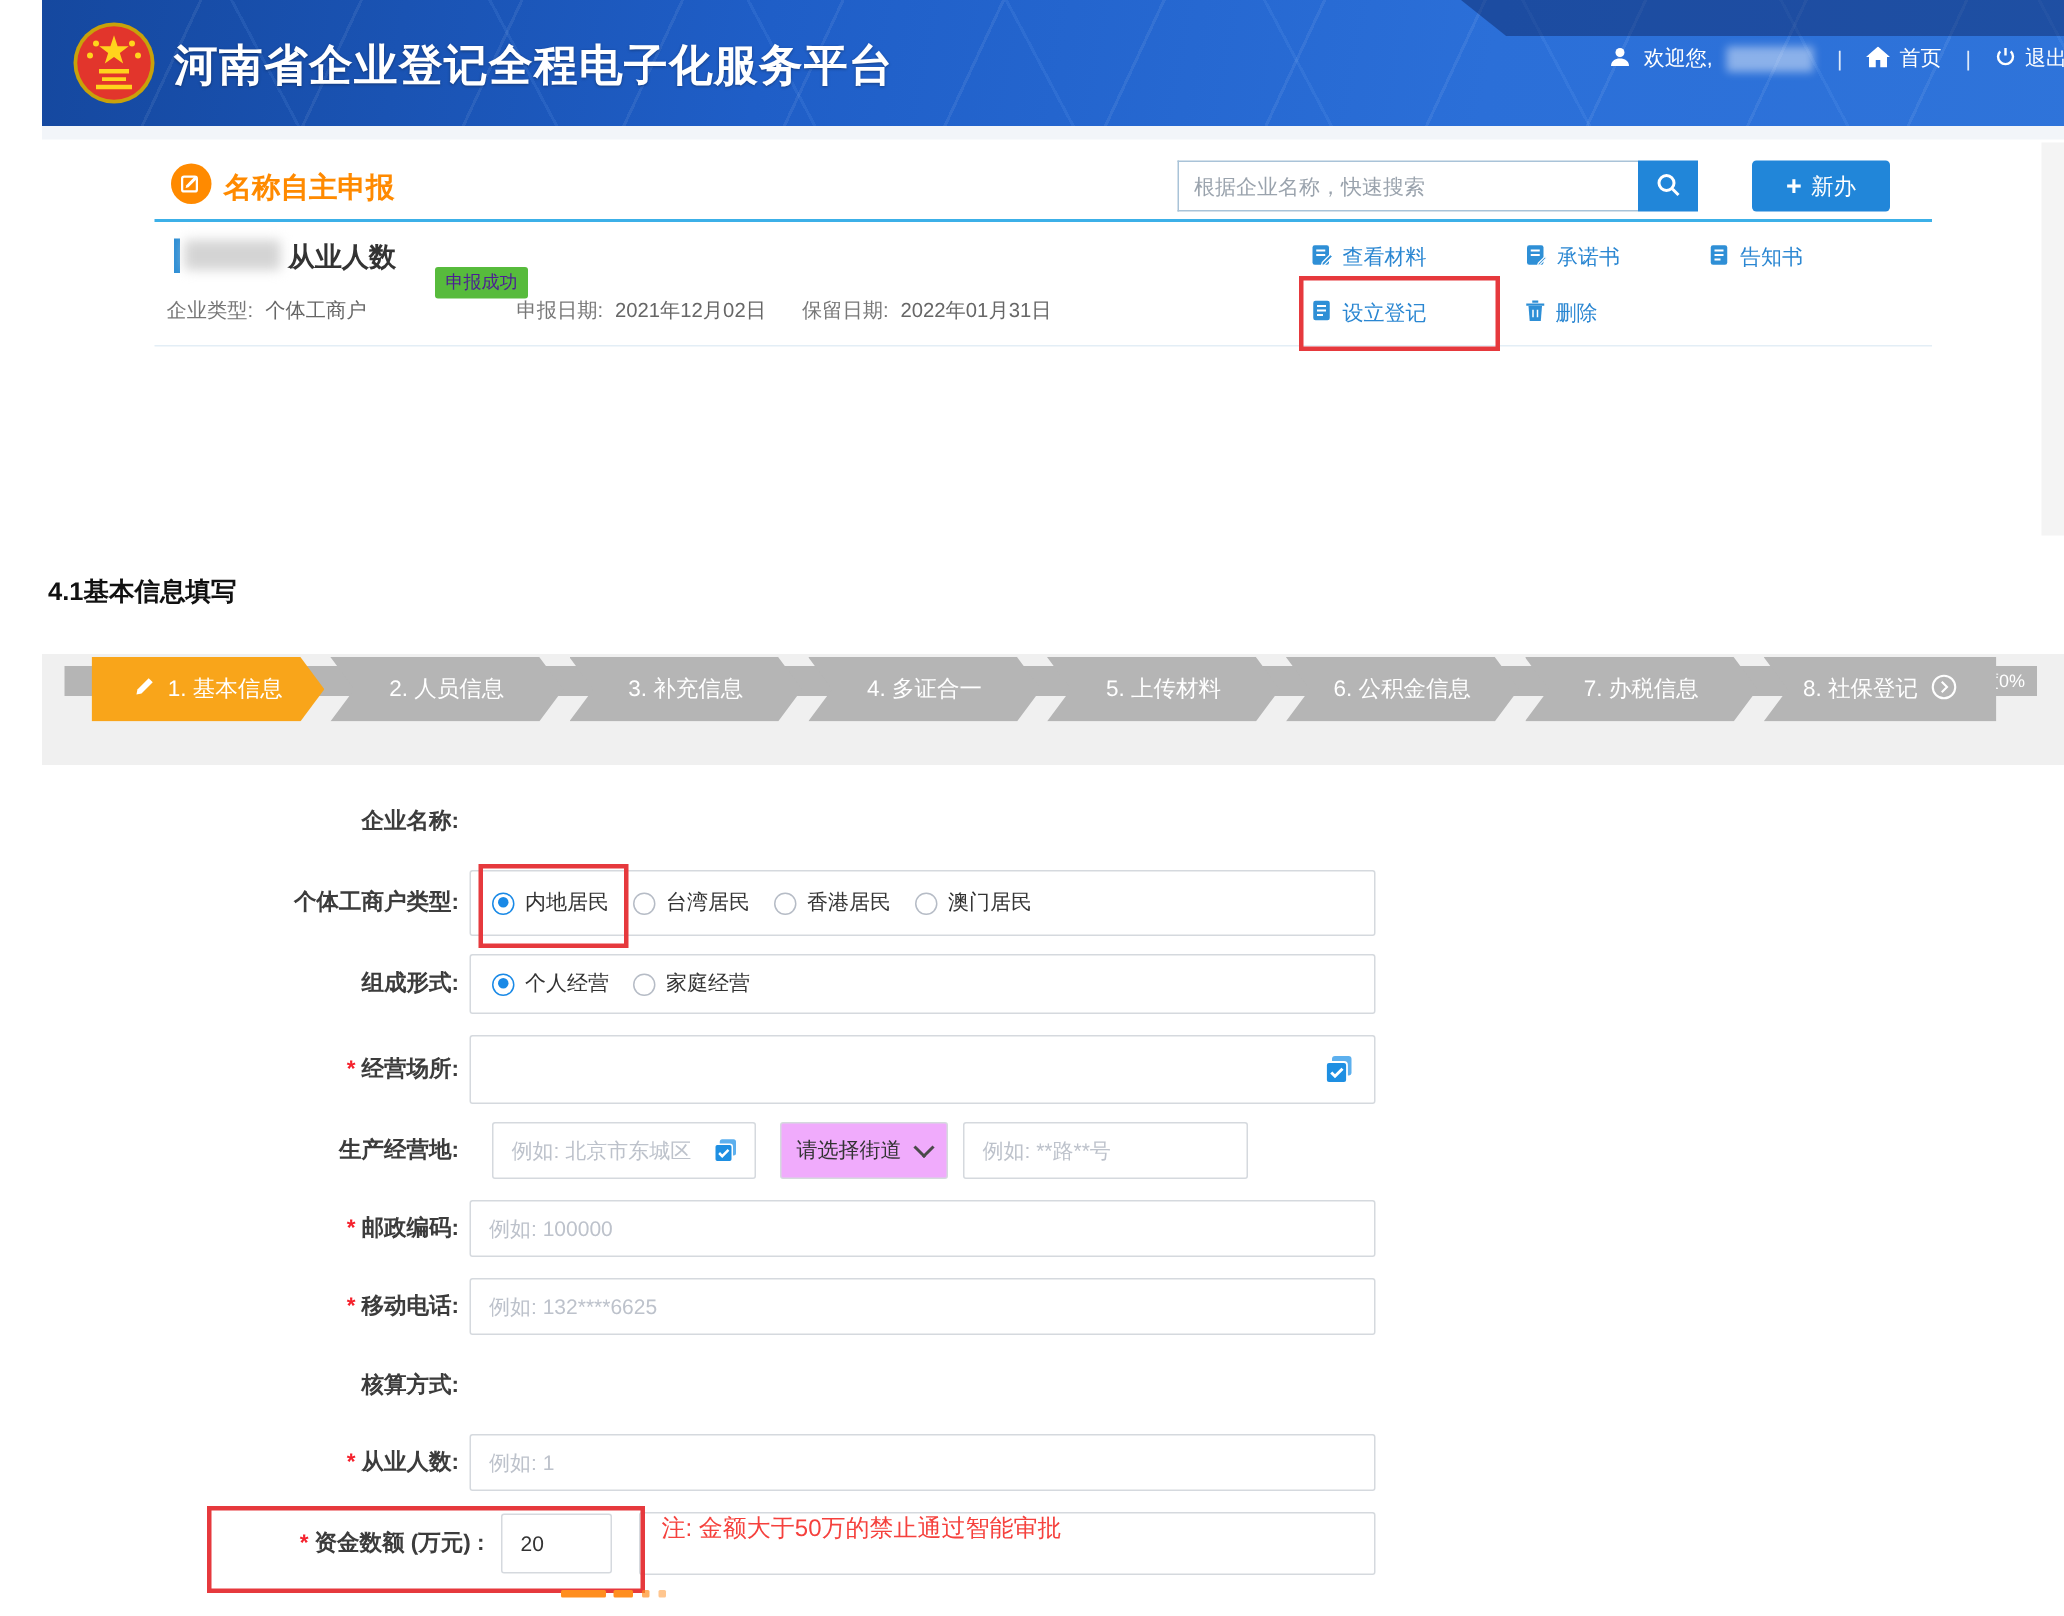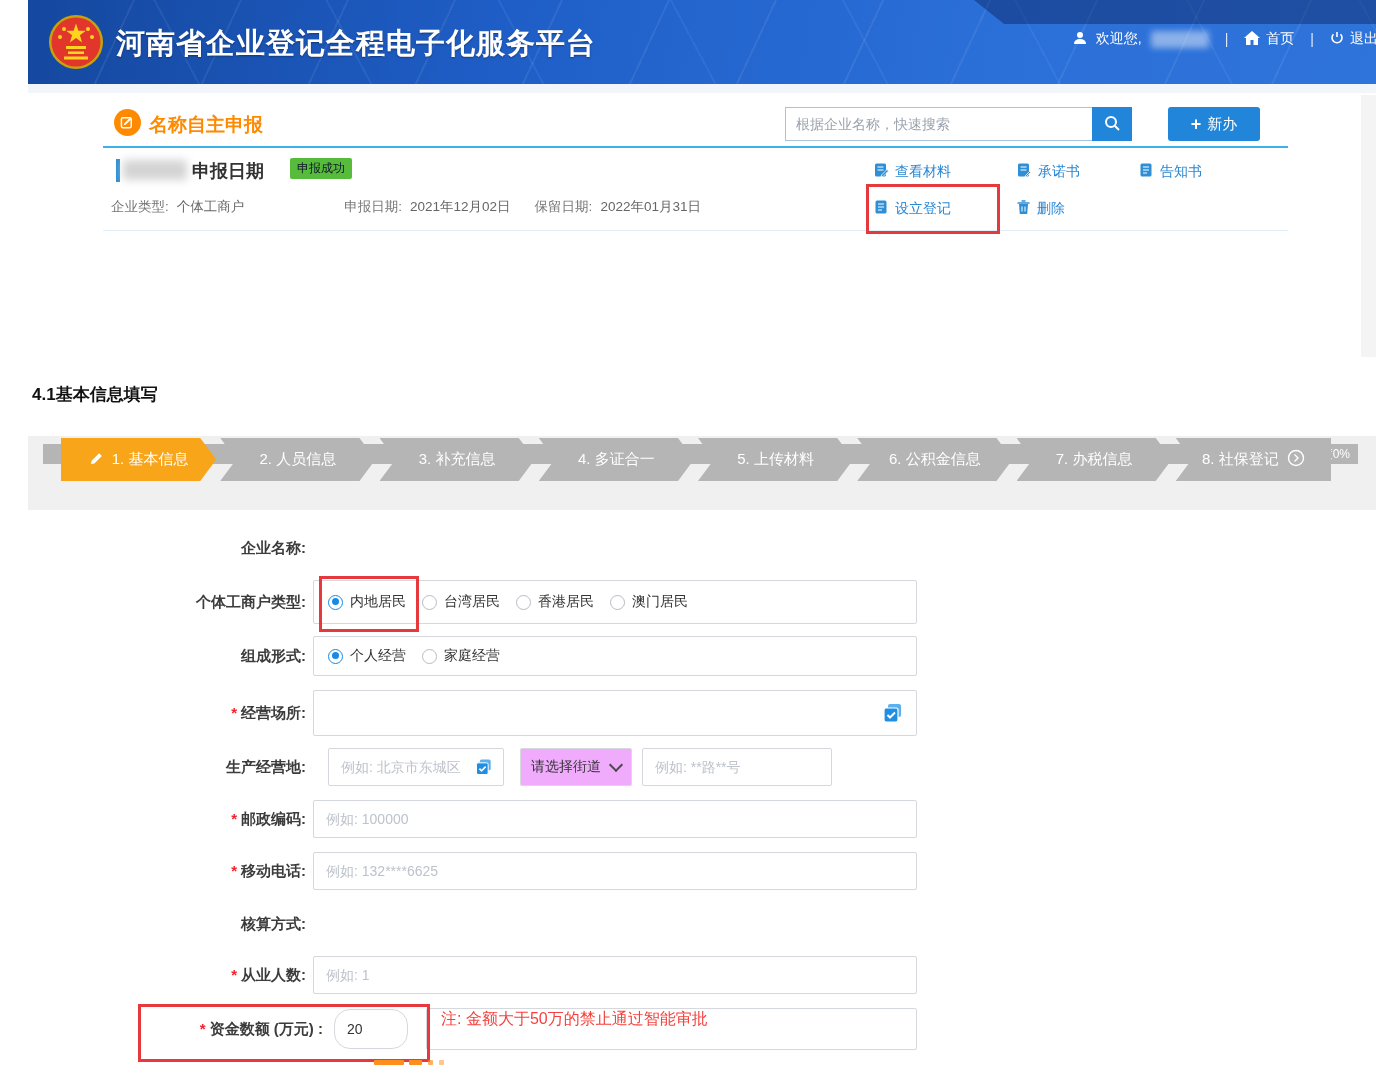--- a/index.html
+++ b/index.html
@@ -31,21 +31,21 @@
     color:#333;font-family:inherit;}
   .sinput::placeholder{color:#9aa3ad;}
   .sbtn{width:40px;background:#2186d9;border:none;display:flex;align-items:center;justify-content:center;cursor:pointer;}
   .newbtn{left:1140px;top:107px;width:92px;height:34px;background:#2186d9;color:#fff;font-size:15px;border:none;
     border-radius:3px;display:flex;align-items:center;justify-content:center;gap:6px;cursor:pointer;font-family:inherit;}
   .newplus{font-size:18px;font-weight:bold;line-height:1;}
   .underline{left:75px;top:146px;width:1185px;height:2px;background:#3cb0e8;}
   .ibar{left:88px;top:159px;width:4px;height:23px;background:#2e8fd6;}
   .iblur{left:95px;top:160px;width:64px;height:20px;background:#d4d4d4;filter:blur(4px);border-radius:2px;}
   .iname{left:164px;top:159px;font-size:18px;font-weight:bold;color:#333;}
-  .ibadge{left:262px;top:158px;background:#57bb3c;color:#0f172a;font-size:12px;padding:2px 7px;border-radius:2px;}
+  .ibadge{left:262px;top:178px;background:#57bb3c;color:#4c1d95;font-size:12px;padding:2px 7px;border-radius:2px;}
   .imeta{left:83px;top:198px;font-size:13.5px;color:#777;display:flex;white-space:nowrap;}
   .imeta b{font-weight:normal;color:#666;}
   .act{position:absolute;display:flex;align-items:center;gap:6px;color:#2b87d2;font-size:14px;cursor:pointer;white-space:nowrap;}
   .bline{left:75px;top:230px;width:1185px;height:1px;background:#e3eef6;}
   .graystrip{left:1333px;top:95px;width:43px;height:262px;background:#f4f4f4;}
 
   
   .docheading{left:4px;top:383px;font-size:17px;font-weight:bold;color:#111;}
 
   
@@ -158,21 +158,21 @@
     </button>
   </div>
   <button class="abs newbtn">
     <span class="newplus">+</span>
     <span>新办</span>
   </button>
   <div class="abs underline"></div>
 
   <div class="abs ibar"></div>
   <div class="abs iblur"></div>
-  <div class="abs iname">申报日期</div>
+  <div class="abs iname">从业人数</div>
   <div class="abs ibadge">申报成功</div>
 
   <div class="abs imeta">
     <span style="margin-right:8px;">企业类型:</span>
     <b style="margin-right:100px;">个体工商户</b>
     <span style="margin-right:8px;">申报日期:</span>
     <b style="margin-right:24px;">2021年12月02日</b>
     <span style="margin-right:8px;">保留日期:</span>
     <b>2022年01月31日</b>
   </div>
@@ -359,21 +359,21 @@
   </div>
 
   <div class="flab" style="top:956px;height:38px;line-height:38px;">
     <span class="star">*</span><span>从业人数:</span>
   </div>
   <input class="fin" style="left: 285px; top: 956px; width: 604px; height: 38px;" placeholder="例如: 1">
 
   <div class="flab" style="top:1008px;height:42px;line-height:42px;width:295px;">
     <span class="star">*</span><span>资金数额 (万元) :</span>
   </div>
-  <input class="fin" style="left: 306px; top: 1009px; width: 74px; height: 40px; border-radius: 16px;" value="20">
+  <input class="fin" style="left: 306px; top: 1009px; width: 74px; height: 40px;" value="20">
   <div class="notebox">
     <span>注: 金额大于50万的禁止通过智能审批</span>
   </div>
 
   <div class="redbox" style="left:838px;top:184px;width:128px;height:44px;"></div>
   <div class="redbox" style="left:291px;top:576px;width:94px;height:50px;"></div>
   <div class="redbox" style="left:110px;top:1004px;width:286px;height:52px;"></div>
 
   <div class="ofrag" style="left:346px;top:1060px;width:30px;"></div>
   <div class="ofrag" style="left:381px;top:1060px;width:13px;"></div>

